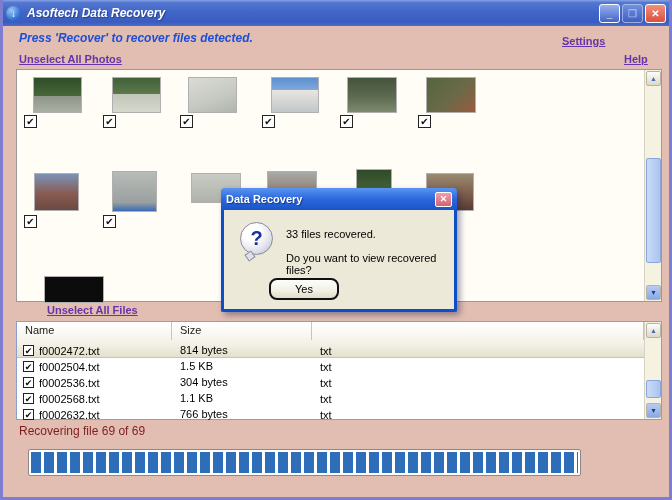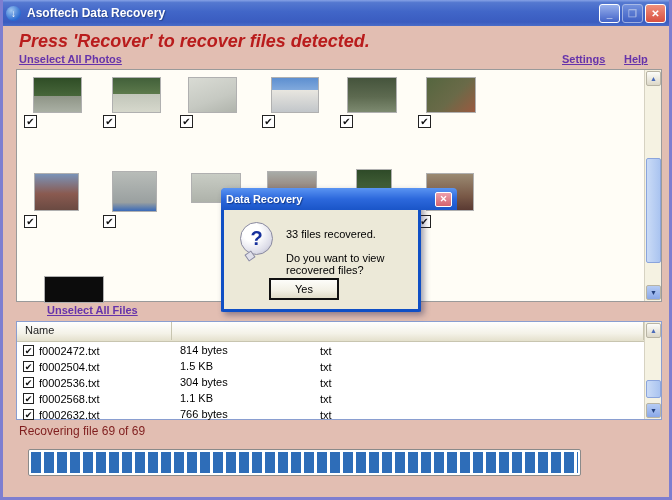--- a/index.html
+++ b/index.html
@@ -15,37 +15,37 @@
     position:absolute; left:-3px; top:0; width:672px; height:26px;
     background:linear-gradient(180deg,#86a2e6 0%,#5478d0 10%,#4166c8 45%,#3a5cc0 85%,#4a6cc8 100%);
     display:flex; align-items:center; padding:0 6px;
   }
   .app-icon {
     width:15px; height:15px; border-radius:50%;
     background:radial-gradient(circle at 35% 30%, #9ec6f0, #2a6ad0 70%);
     color:#fff; font-size:10px; font-weight:bold; text-align:center; line-height:15px;
     margin-right:6px; flex:0 0 auto;
   }
-  .title-text { color:#fff; font-size:12px; font-weight:bold; text-shadow:1px 1px 1px #27438c; flex:1; }
+  .title-text { color:#fff; font-size:12px; font-weight:bold; text-shadow:1px 1px 1px #27438c; flex:1;font-style:italic; }
   .winbtn {
     width:21px; height:19px; border-radius:3px; margin-left:2px;
     color:#fff; font-size:10px; text-align:center; line-height:17px; font-weight:bold;
     border:1px solid #fff;
   }
   .btn-min { background:linear-gradient(180deg,#98b0ec,#4464c8); }
   .btn-max { background:linear-gradient(180deg,#98b0ec,#4464c8); opacity:.5; }
   .btn-close { background:linear-gradient(180deg,#f0907c,#d85040); }
   
   .recover-msg {
     position:absolute; left:16px; top:31px;
-    color:#b91c1c; font-size:18px; font-weight:bold; font-style:italic;
+    color:#1d4ed8; font-size:12px; font-weight:bold; font-style:italic;
   }
   .link { color:#6633aa; font-weight:bold; font-size:11px; text-decoration:underline; position:absolute; cursor:pointer; }
   .lnk-unselect-photos { left:16px; top:53px; }
-  .lnk-settings { left:559px; top:53px; }
+  .lnk-settings { left:559px; top:35px; }
   .lnk-help { left:621px; top:53px; }
   
   .photo-panel {
     position:absolute; left:13px; top:69px; width:646px; height:233px;
     background:#fffdf6; border:1px solid #9a9a9a;
   }
   .thumb { position:absolute; border:1px solid #b0b0b0; }
   .checkbox {
     position:absolute; width:13px; height:13px; background:#fff;
     border:1px solid #222; font-size:10px; line-height:12px; text-align:center; color:#111;
@@ -76,21 +76,21 @@
   }
   .scroll-arrow.hot { background:linear-gradient(180deg,#b6ccf4,#8aa8e8); color:#23407e; }
   .sa-top { top:1px; } .sa-bot { bottom:1px; }
   .scroll-thumb {
     position:absolute; left:1px; width:15px;
     background:linear-gradient(90deg,#cadbf6,#aac4f0); border:1px solid #8aa4dc; border-radius:2px;
   }
   .photo-thumbpos { top:88px; height:105px; }
   
   .dialog {
-    position:absolute; left:218px; top:188px; width:200px; height:124px;
+    position:absolute; left:218px; top:188px; width:236px; height:124px;
     background:#ece9d8; border:3px solid #0f4fc5; border-top:none; border-radius:5px 5px 2px 2px;
     box-shadow:3px 3px 6px rgba(40,40,80,.45); z-index:10;
   }
   .dialog-titlebar {
     position:relative; left:-3px; width:236px; height:22px;
     background:linear-gradient(180deg,#5a94f2 0%,#2c68dc 50%,#1a55c8 100%);
     border-radius:4px 4px 0 0; display:flex; align-items:center; padding:0 5px;
   }
   .dialog-title { color:#fff; font-size:11px; font-weight:bold; text-shadow:1px 1px 1px #123a8c; flex:1; }
   .dialog-close {
@@ -106,32 +106,32 @@
   }
   .q-tail {
     position:absolute; left:22px; top:64px; width:8px; height:8px;
     background:#e0e0ea; border:1px solid #8a8aa0; transform:rotate(55deg);
   }
   .dlg-line1 { position:absolute; left:62px; top:40px; font-size:11px; color:#000; }
   .dlg-line2 { position:absolute; left:62px; top:64px; font-size:11px; color:#000; }
   .dlg-btn {
     position:absolute; top:90px; height:22px; font-size:11px; color:#000;
     background:linear-gradient(180deg,#fdfdfa 0%,#f2f0e4 60%,#e0dcc8 100%);
-    border:1px solid #7a7a6a; border-radius:0; text-align:center; line-height:20px;
+    border:1px solid #7a7a6a; border-radius:8px; text-align:center; line-height:20px;
   }
   .dlg-yes { left:45px; width:70px; border:2px solid #111; line-height:18px; }
   .dlg-no { left:122px; width:68px; }
   
   .lnk-unselect-files { left:16px; top:304px;margin-left:28px; }
   .file-panel {
     position:absolute; left:13px; top:321px; width:646px; height:99px;
     background:#fff; border:1px solid #8a9ed0;
   }
   .file-header {
-    position:absolute; left:0; top:0; width:627px; height:20px;
+    position:absolute; left:0; top:0; width:627px; height:36px;
     background:linear-gradient(180deg,#ffffff 0%,#f4f2e8 60%,#e4e0cc 100%);
     border-bottom:1px solid #c8c5b0;
   }
   .hcell { position:absolute; top:0; height:18px; border-right:1px solid #c8c5b0; font-size:11px; color:#222; padding:2px 0 0 8px; }
   .hc-name { left:0; width:155px; }
   .hc-size { left:155px; width:140px; }
   .hc-ext  { left:295px; width:135px; }
   .hc-blank{ left:430px; width:197px; }
   .file-row { position:absolute; left:0; width:620px; height:16px; font-size:11px; color:#000; }
   .file-row .checkbox { position:absolute; left:6px; top:2px; width:11px; height:11px; line-height:10px; font-size:9px; }
@@ -211,20 +211,21 @@
     <div class="dlg-line1">33 files recovered.</div>
     <div class="dlg-line2">Do you want to view recovered files?</div>
     <div class="dlg-btn dlg-yes">Yes</div>
   </div>
 
   <div class="link lnk-unselect-files">Unselect All Files</div>
 
   <div class="file-panel">
     <div class="file-header">
       <div class="hcell hc-name">Name</div>
+      <div class="hcell hc-size">Size</div>
       <div class="hcell hc-blank"></div>
     </div>
 
     <div class="file-row" style="top:21px">
       <div class="checkbox">✔</div>
       <div class="cell-name">f0002472.txt</div>
       <div class="cell-size">814 bytes</div>
       <div class="cell-ext">txt</div>
     </div>
     <div class="file-row" style="top:37px">

